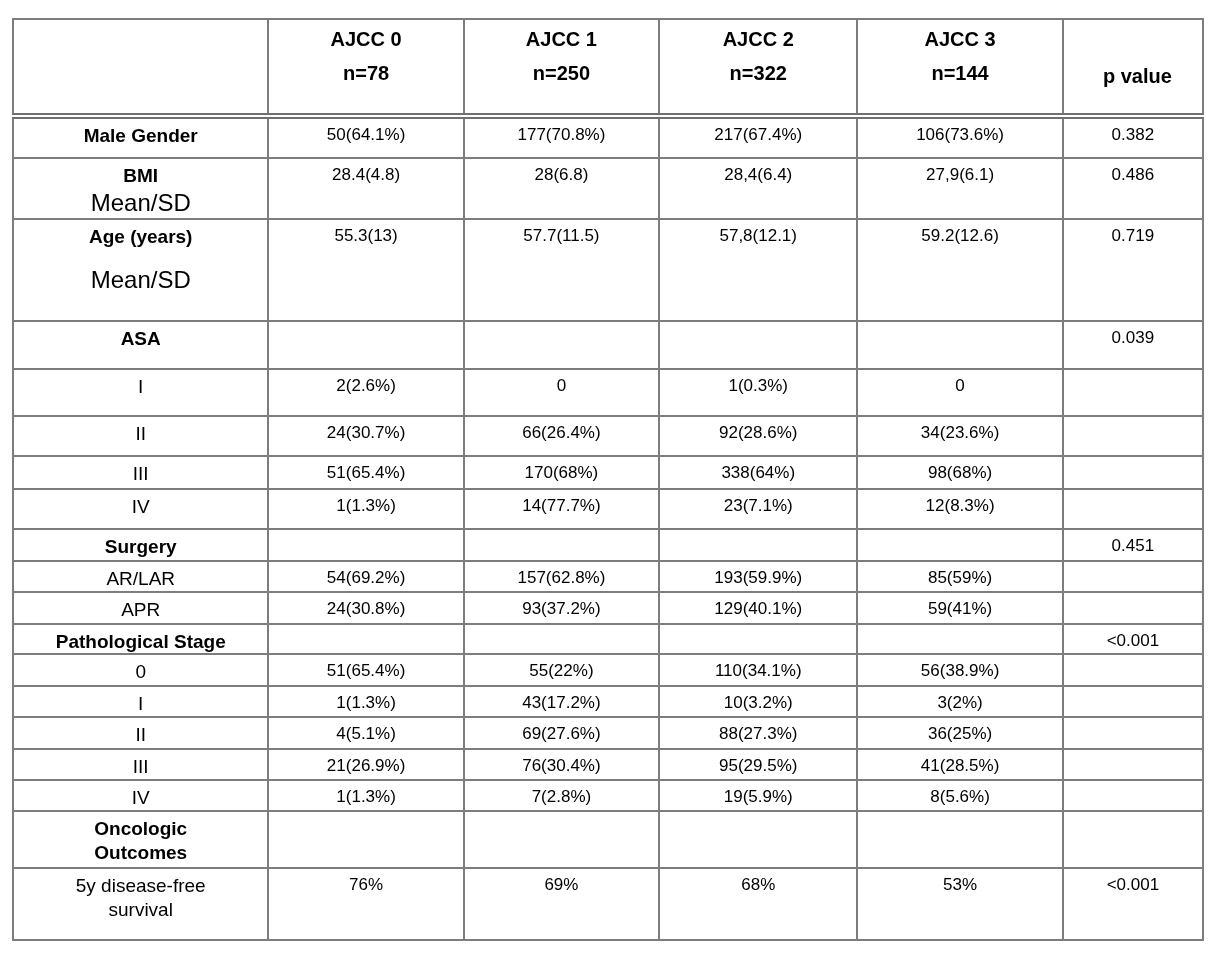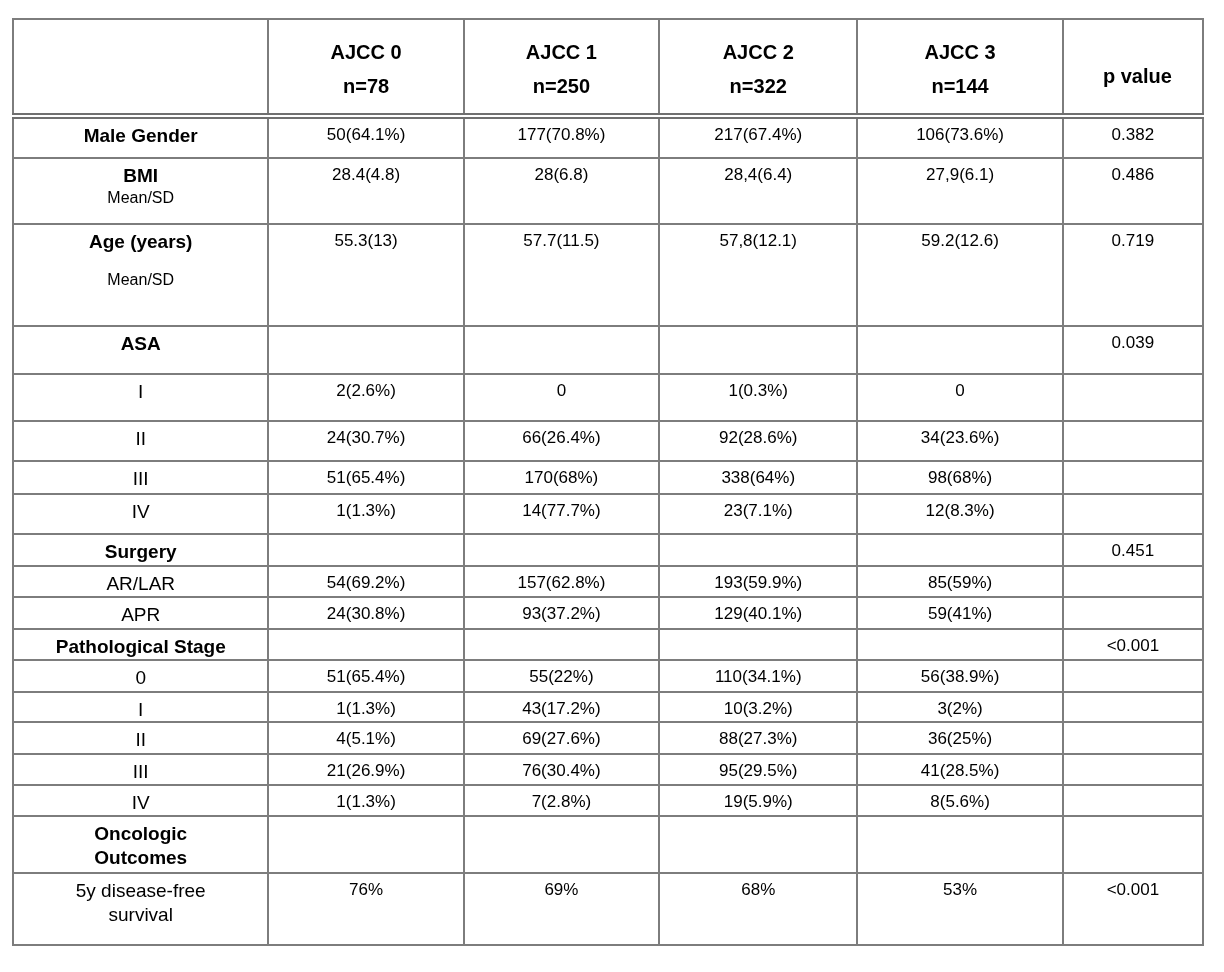--- a/index.html
+++ b/index.html
@@ -26,38 +26,38 @@
     padding: 0;
     overflow: hidden;
   }
   .data-table thead th {
     height: 93px;
     border-bottom: 6px double #6f6f6f;
     font-size: 20px;
     font-weight: bold;
     line-height: 1.1;
   }
-  .hdr-line1 { display: block; margin-top: 21px; }
+  .hdr-line1 { display: block; margin-top: 8px; }
   .hdr-line2 { display: block; margin-top: 12px; }
   .p-header .hdr-pvalue { display: block; margin-top: 45px; padding-left: 9px; }
   .data-table td {
     font-size: 17px;
     padding-top: 5px;
     line-height: 1.25;
   }
   .cell-label {
     display: block;
     font-size: 19px;
     line-height: 1.25;
     white-space: pre-line;
   }
   .cell-label.bold { font-weight: bold; }
   .cell-sublabel {
     display: block;
-    font-size: 16px;
+    font-size: 24px;
     line-height: 1.25;
   }
   
   tr.row-2 .cell-sublabel { margin-top: 16px; }
   .p-cell { font-size: 17px; }
 </style>
 </head>
 <body>
 
 <div class="page">
@@ -98,21 +98,21 @@
         <tr class="row-0" style="height: 42px;">
           <td>
             <span class="cell-label bold">Male Gender</span>
           </td>
           <td>50(64.1%)</td>
           <td>177(70.8%)</td>
           <td>217(67.4%)</td>
           <td>106(73.6%)</td>
           <td class="p-cell">0.382</td>
         </tr>
-        <tr class="row-1" style="height: 66px;">
+        <tr class="row-1" style="height: 58px;">
           <td>
             <span class="cell-label bold">BMI</span>
             <span class="cell-sublabel">Mean/SD</span>
           </td>
           <td>28.4(4.8)</td>
           <td>28(6.8)</td>
           <td>28,4(6.4)</td>
           <td>27,9(6.1)</td>
           <td class="p-cell">0.486</td>
         </tr>

